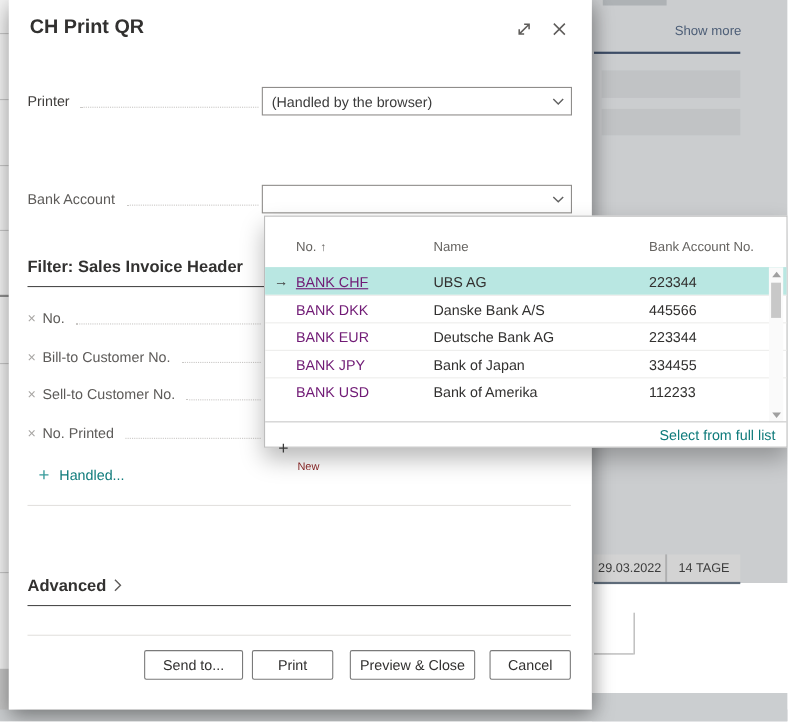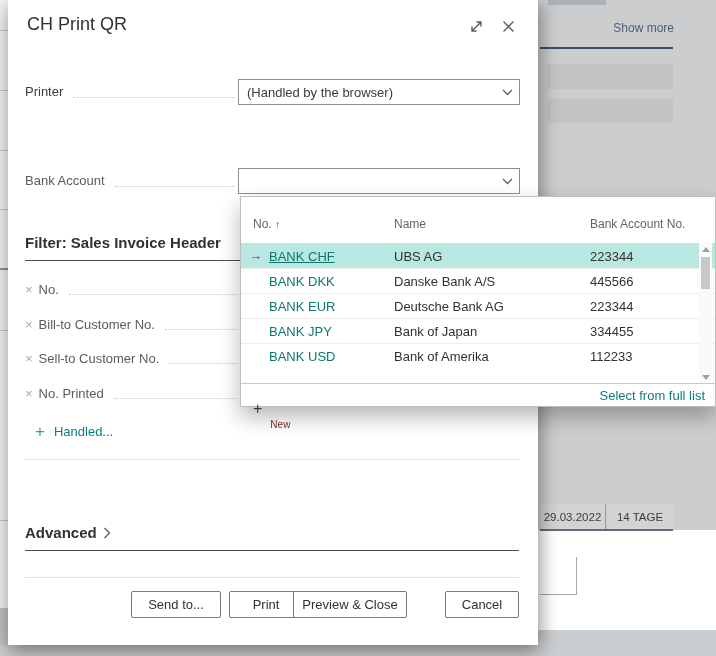--- a/index.html
+++ b/index.html
@@ -29,21 +29,21 @@
   .sp-vline { position:absolute; left:38px; top:557px; width:1px; height:38px; background:#a8a8a8; }
   .sp-hline { position:absolute; left:2px; top:594px; width:36px; height:1px; background:#a8a8a8; }
   .sp-box { position:absolute; left:39px; top:565px; width:96px; height:25px; background:#d5d5d5;
             border:1px solid #c2c2c2; color:#474747; font-size:12px; display:flex; align-items:center; justify-content:center; }
   .bg-right .dim-bottom { position:absolute; left:0; top:630px; width:178px; height:26px; background:#cbced0; }
   .bg-bottom-strip { position:absolute; left:0; top:645px; width:716px; height:11px; background:#cbced0; z-index:1; }
 
   
   .dialog { position:absolute; left:8px; top:0; width:530px; height:645px; background:#ffffff; z-index:5;
             box-shadow:0 8px 18px rgba(0,0,0,.35), 6px 0 14px rgba(0,0,0,.12); }
-  .dlg-title { position:absolute; left:19px; top:14px; font-size:18px; font-weight:400; color:#323130; }
+  .dlg-title { position:absolute; left:19px; top:14px; font-size:18px; font-weight:700; color:#323130; }
   .win-btn { position:absolute; top:16px; width:20px; height:20px; display:flex; align-items:center; justify-content:center; cursor:pointer; }
   .win-btn svg { stroke:#5f5d5b; stroke-width:1.4; fill:none; }
   .btn-expand { left:458px; }
   .btn-close { left:490px; }
 
   .field-label-row { position:absolute; left:17px; width:214px; height:25px; display:flex; align-items:center; }
   .field-label-row .lbl { font-size:13px; color:#3f3d3b; white-space:nowrap; }
   .field-label-row.gray .lbl { color:#5d5b59;text-align:right; }
   .leader { flex:1; border-bottom:1px dotted #c9c7c5; margin:0 4px 0 10px; height:55%; }
   .combobox { position:absolute; left:230px; width:282px; height:26px; background:#fff; border:1px solid #8f8d8b;
@@ -67,29 +67,29 @@
 
   .light-sep { position:absolute; left:17px; width:494px; height:1px; background:#e3e1df; }
 
   .dlg-btn { position:absolute; top:591px; height:27px; background:#ffffff; border:1px solid #7a7a7a; border-radius:2px;
              font-size:13px; color:#323130; display:flex; align-items:center; justify-content:center; cursor:pointer; }
 
   
   .dropdown { position:absolute; left:240px; top:196px; width:476px; height:211px; background:#ffffff; z-index:10;
               border:1px solid #bdbdbd; box-shadow:0 10px 20px rgba(0,0,0,.28); }
   .dd-head { position:absolute; top:20px; left:0; width:100%; height:22px; font-size:12px; color:#666461; }
-  .dd-head .h1 { position:absolute; left:12px; }
+  .dd-head .h1 { position:absolute; left:28px; }
   .dd-head .h2 { position:absolute; left:153px; }
   .dd-head .h3 { position:absolute; left:349px; }
   .sort-arrow { font-size:11px; color:#666461; }
   .dd-rows { position:absolute; top:46px; left:0; width:100%; }
   .dd-row { position:relative; height:25px; border-top:1px solid #ededeb; cursor:pointer; }
   .dd-row.selected { background:#b9e7e2; border-top-color:#b9e7e2; }
   .dd-row .arrow { position:absolute; left:8px; top:4px; font-size:13px; color:#444; }
-  .dd-row .no { position:absolute; left:28px; top:5px; font-size:13px; color:#0f766e; }
+  .dd-row .no { position:absolute; left:28px; top:5px; font-size:13px; color:#701a75; }
   .dd-row.selected .no { text-decoration:underline; }
   .dd-row .nm { position:absolute; left:153px; top:5px; font-size:13px; color:#323130; }
   .dd-row .acct { position:absolute; left:349px; top:5px; font-size:13px; color:#323130; }
 
   .dd-scrollbar { position:absolute; left:458px; top:46px; width:13px; height:141px; background:#fafafa; }
   .sb-up { position:absolute; left:3px; top:4px; width:0; height:0; border-left:4px solid transparent;
            border-right:4px solid transparent; border-bottom:5px solid #a0a0a0; }
   .sb-thumb { position:absolute; left:2px; top:14px; width:9px; height:32px; background:#c8c8c8; }
   .sb-down { position:absolute; left:3px; bottom:4px; width:0; height:0; border-left:4px solid transparent;
              border-right:4px solid transparent; border-top:5px solid #a0a0a0; }
@@ -208,21 +208,21 @@
         <svg width="8" height="12" viewBox="0 0 8 12">
             <path d="M1.5 1 L6.5 6 L1.5 11"></path>
           </svg>
       </span>
     </div>
 
     <div class="light-sep" style="top:577px"></div>
 
     <div class="dlg-btn" style="left:123px; width:90px;">Send to...</div>
     <div class="dlg-btn" style="left:221px; width:74px;">Print</div>
-    <div class="dlg-btn" style="left:285px; width:114px;">Preview &amp; Close</div>
+    <div class="dlg-btn" style="left:310px; width:114px;">Preview &amp; Close</div>
     <div class="dlg-btn" style="left:437px; width:74px;">Cancel</div>
   </div>
 
   <div class="dropdown">
     <div class="dd-head">
       <span class="h1"><span>No.</span> <span class="sort-arrow">↑</span></span>
       <span class="h2">Name</span>
       <span class="h3">Bank Account No.</span>
     </div>
 

